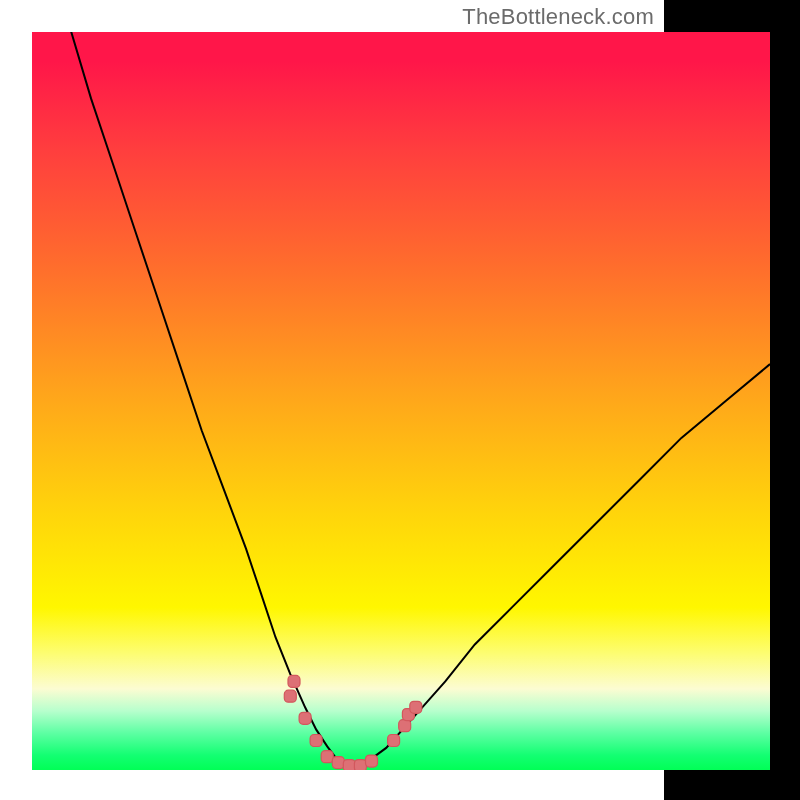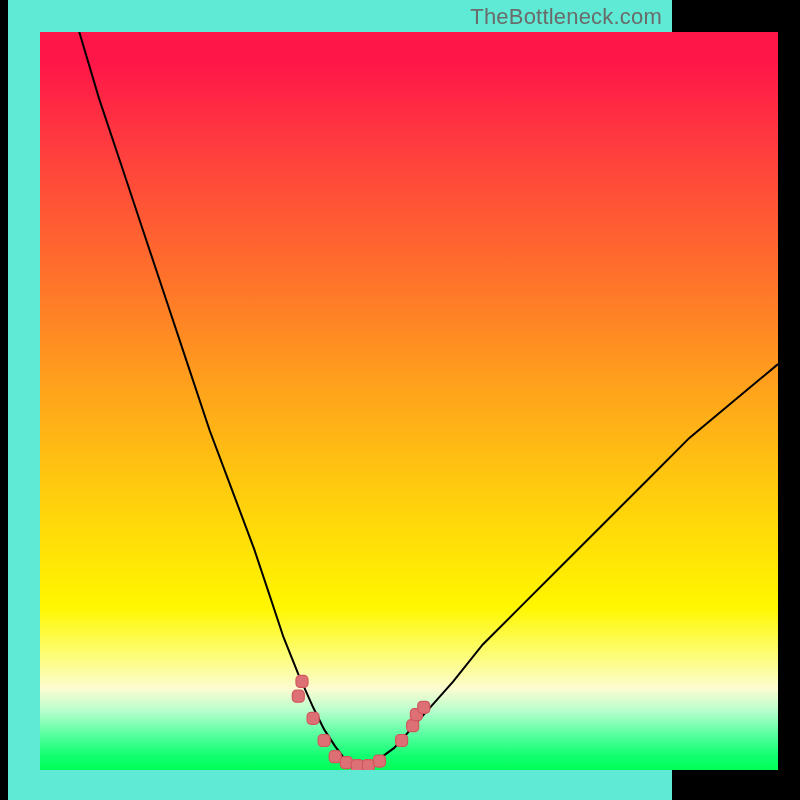--- a/index.html
+++ b/index.html
@@ -8,22 +8,21 @@
     width: 800px;
     height: 800px;
     background: #000;
     font-family: Arial, Helvetica, sans-serif;
     overflow: hidden;
   }
   .frame {
     position: relative;
     width: 664px;
     height: 800px;
-    background: #5eead4;
-    margin-left: 8px;
+    background: #ffffff;
   }
   .plot-area {
     position: absolute;
     left: 32px;
     top: 32px;
     width: 738px;
     height: 738px;
     background: linear-gradient(
       to bottom,
       #ff1649 0%,

